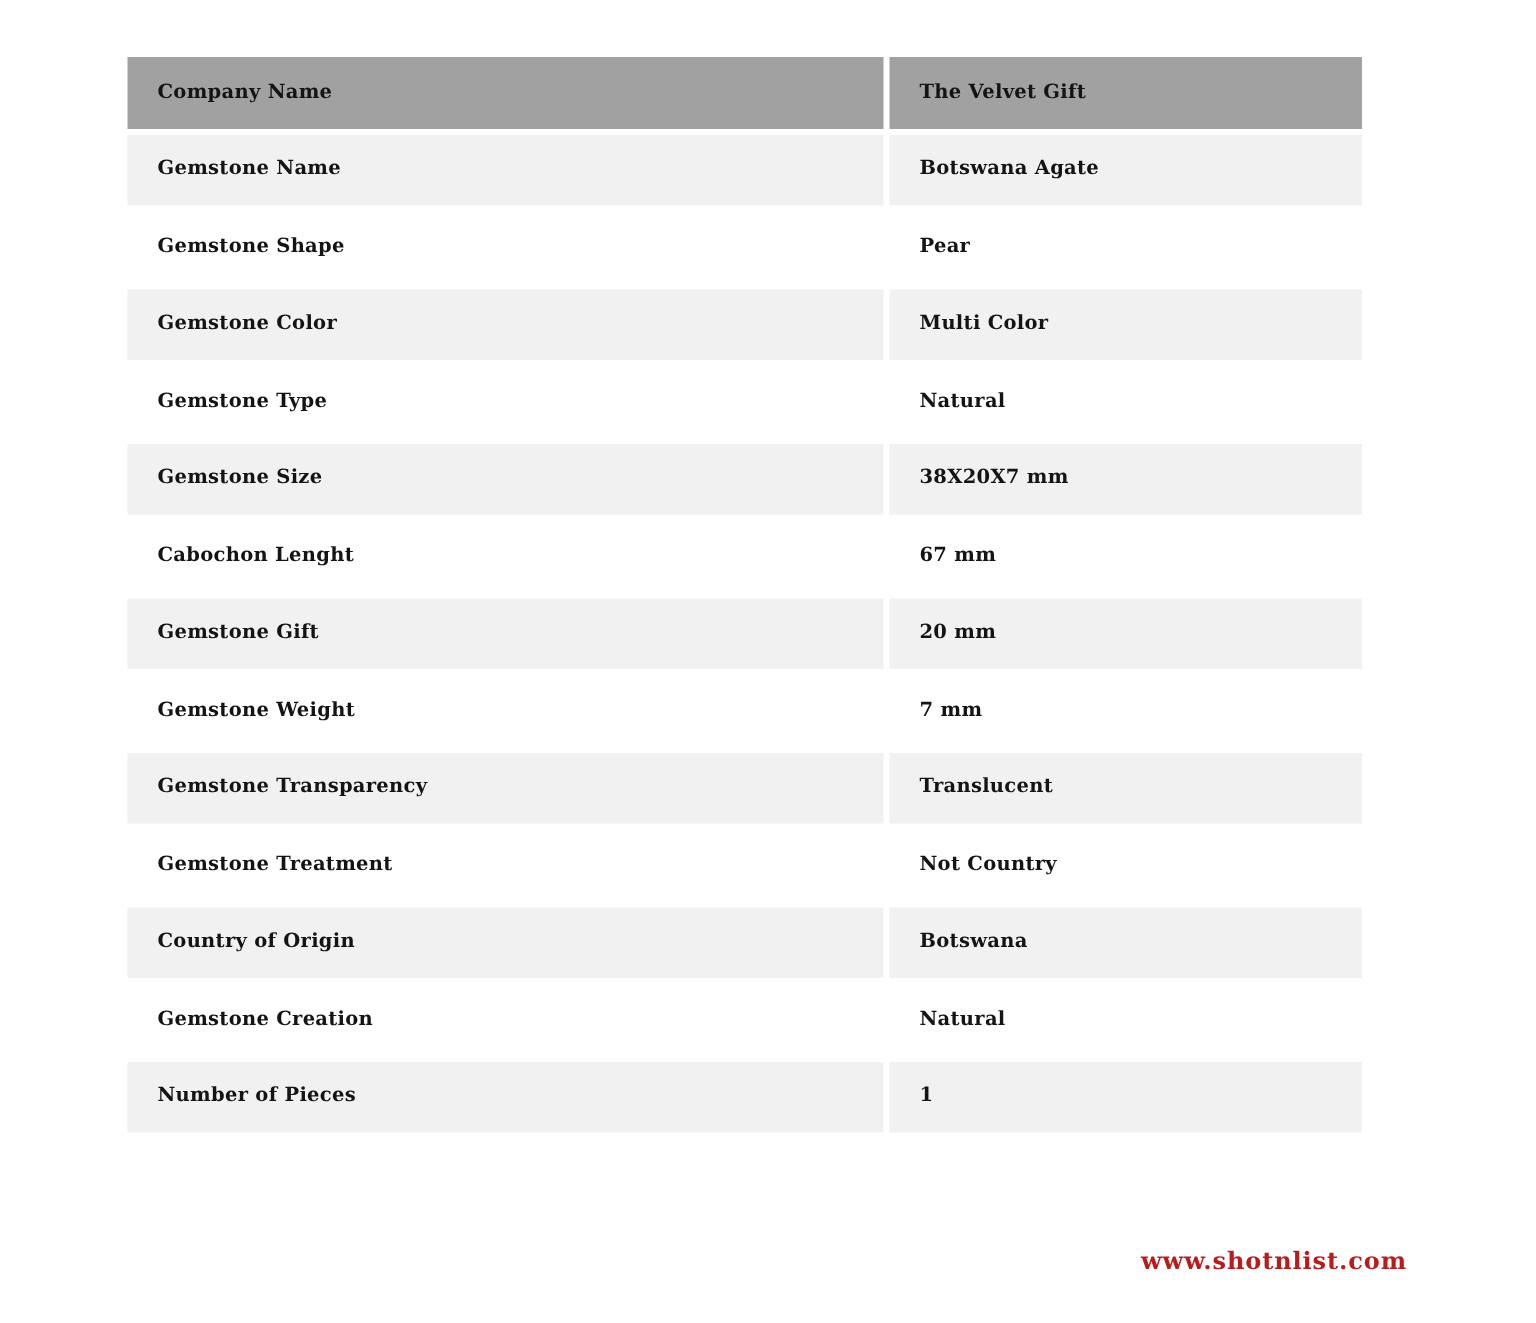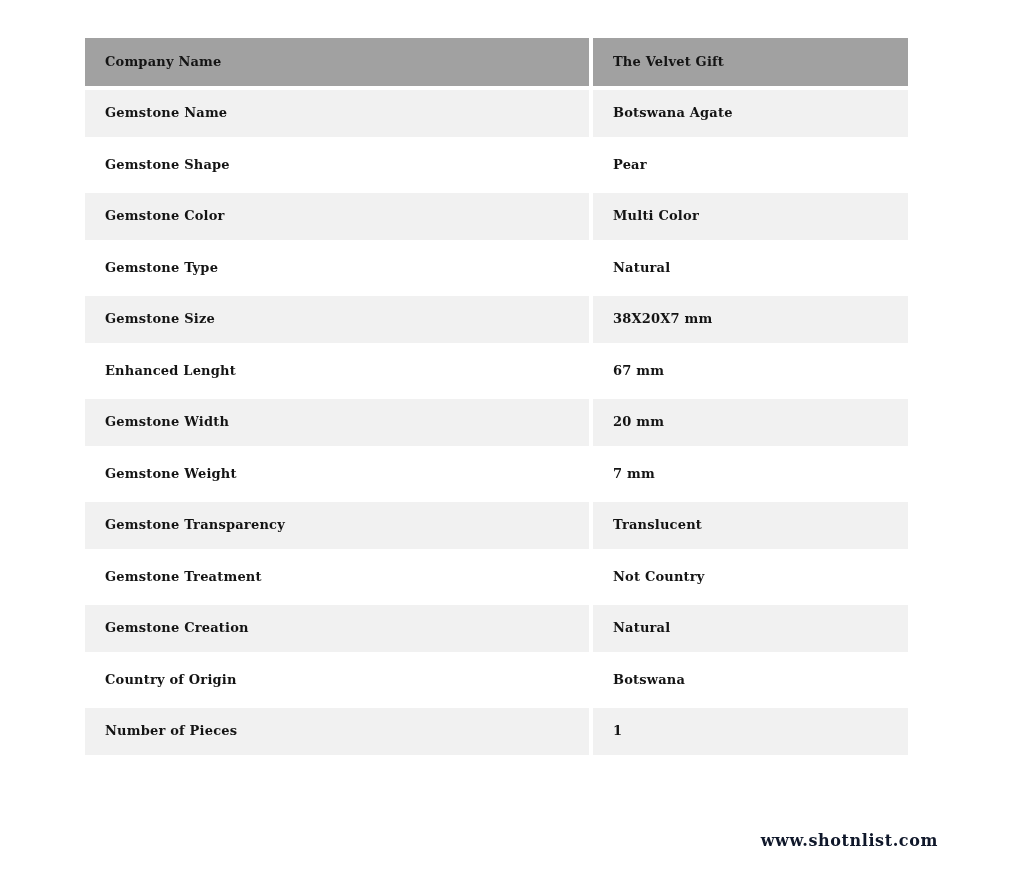--- a/index.html
+++ b/index.html
@@ -44,21 +44,21 @@
   thead td { background: #a1a1a1; }
   tbody tr:nth-child(odd) td { background: #f1f1f1; }
   tbody tr:nth-child(even) td { background: #ffffff; }
   .watermark {
     position: absolute;
     top: 831px;
     right: 86px;
     font-weight: bold;
     font-size: 16px;
     letter-spacing: 0.6px;
-    color: #0f172a;
+    color: #b91c1c;
   }
 </style>
 </head>
 <body>
 
 <div class="page">
 
   <table class="spec-table">
     <thead>
       <tr>
@@ -81,46 +81,46 @@
       </tr>
       <tr>
         <td class="col-label">Gemstone Type</td>
         <td class="col-value">Natural</td>
       </tr>
       <tr>
         <td class="col-label">Gemstone Size</td>
         <td class="col-value">38X20X7 mm</td>
       </tr>
       <tr>
-        <td class="col-label">Enhanced Lenght</td>
+        <td class="col-label">Cabochon Lenght</td>
         <td class="col-value">67 mm</td>
       </tr>
       <tr>
-        <td class="col-label">Gemstone Width</td>
+        <td class="col-label">Gemstone Gift</td>
         <td class="col-value">20 mm</td>
       </tr>
       <tr>
         <td class="col-label">Gemstone Weight</td>
         <td class="col-value">7 mm</td>
       </tr>
       <tr>
         <td class="col-label">Gemstone Transparency</td>
         <td class="col-value">Translucent</td>
       </tr>
       <tr>
         <td class="col-label">Gemstone Treatment</td>
         <td class="col-value">Not Country</td>
       </tr>
       <tr>
+        <td class="col-label">Country of Origin</td>
+        <td class="col-value">Botswana</td>
+      </tr>
+      <tr>
         <td class="col-label">Gemstone Creation</td>
         <td class="col-value">Natural</td>
-      </tr>
-      <tr>
-        <td class="col-label">Country of Origin</td>
-        <td class="col-value">Botswana</td>
       </tr>
       <tr>
         <td class="col-label">Number of Pieces</td>
         <td class="col-value">1</td>
       </tr>
     </tbody>
   </table>
 
   <div class="watermark">www.shotnlist.com</div>
 

